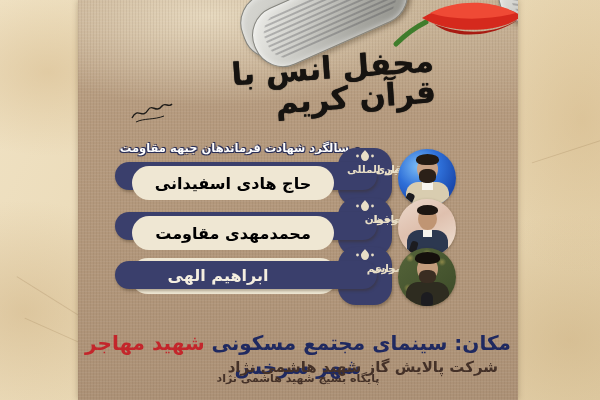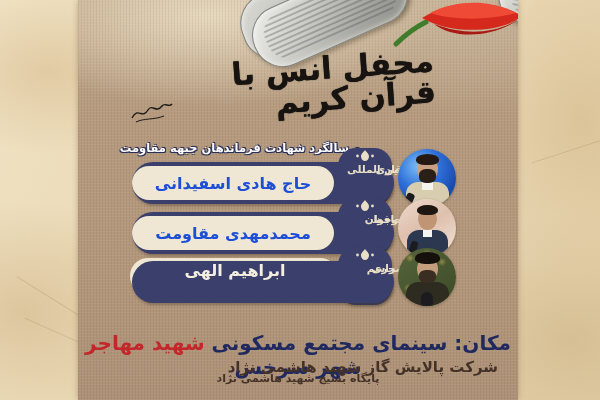--- a/index.html
+++ b/index.html
@@ -73,27 +73,27 @@
     left:12px;top:141px;width:300px;text-align:center;
     font-weight:bold;font-size:11.5px;color:#ffffff;
     text-shadow:1px 1px 0 #2a2f57,-1px 1px 0 #2a2f57,1px -1px 0 #2a2f57,0 0 2px #232a52;
   }
 
   
   .row{left:0;width:440px;height:62px;}
   .row.r1{top:148px;} .row.r2{top:198px;} .row.r3{top:247px;}
   .bump{left:260px;top:0;width:54px;height:58px;background:#3a3f6c;border-radius:18px;
         box-shadow:1px 2px 3px rgba(60,45,25,.35);}
-  .navy-pill{left:54px;top:14px;width:262px;height:42px;background:#3a3f6c;border-radius:21px;
-        box-shadow:1px 2px 3px rgba(60,45,25,.35);display:flex;justify-content:center;}
+  .navy-pill{left:37px;top:14px;width:262px;height:28px;background:#3a3f6c;border-radius:21px;
+        box-shadow:1px 2px 3px rgba(60,45,25,.35);display:flex;align-items:center;justify-content:center;}
   .cream-back{left:52px;top:11px;width:208px;height:36px;background:#efe7d3;border-radius:18px;}
   .cream-pill{
     left:54px;top:18px;width:202px;height:34px;background:#efe7d3;border-radius:17px;
     display:flex;align-items:center;justify-content:center;
-    font-weight:bold;font-size:16px;color:#1d4ed8;
+    font-weight:bold;font-size:16px;color:#000000;
   }
   .name-light{position:static;width:202px;margin-left:-56px;text-align:center;
     font-weight:bold;font-size:16px;color:#f5efe0;}
   .ornament{left:276px;top:1px;width:22px;height:14px;}
   .role{left:250px;top:15px;width:74px;text-align:center;color:#e9dfc7;
         font-weight:bold;font-size:10.5px;line-height:13px;}
   .photo{left:320px;top:1px;width:58px;height:58px;border-radius:50%;overflow:hidden;
          box-shadow:0 1px 3px rgba(60,45,25,.4);}
   .photo .head{position:absolute;border-radius:50%;}
   .photo .hair{position:absolute;border-radius:50% 50% 40% 40%;}

